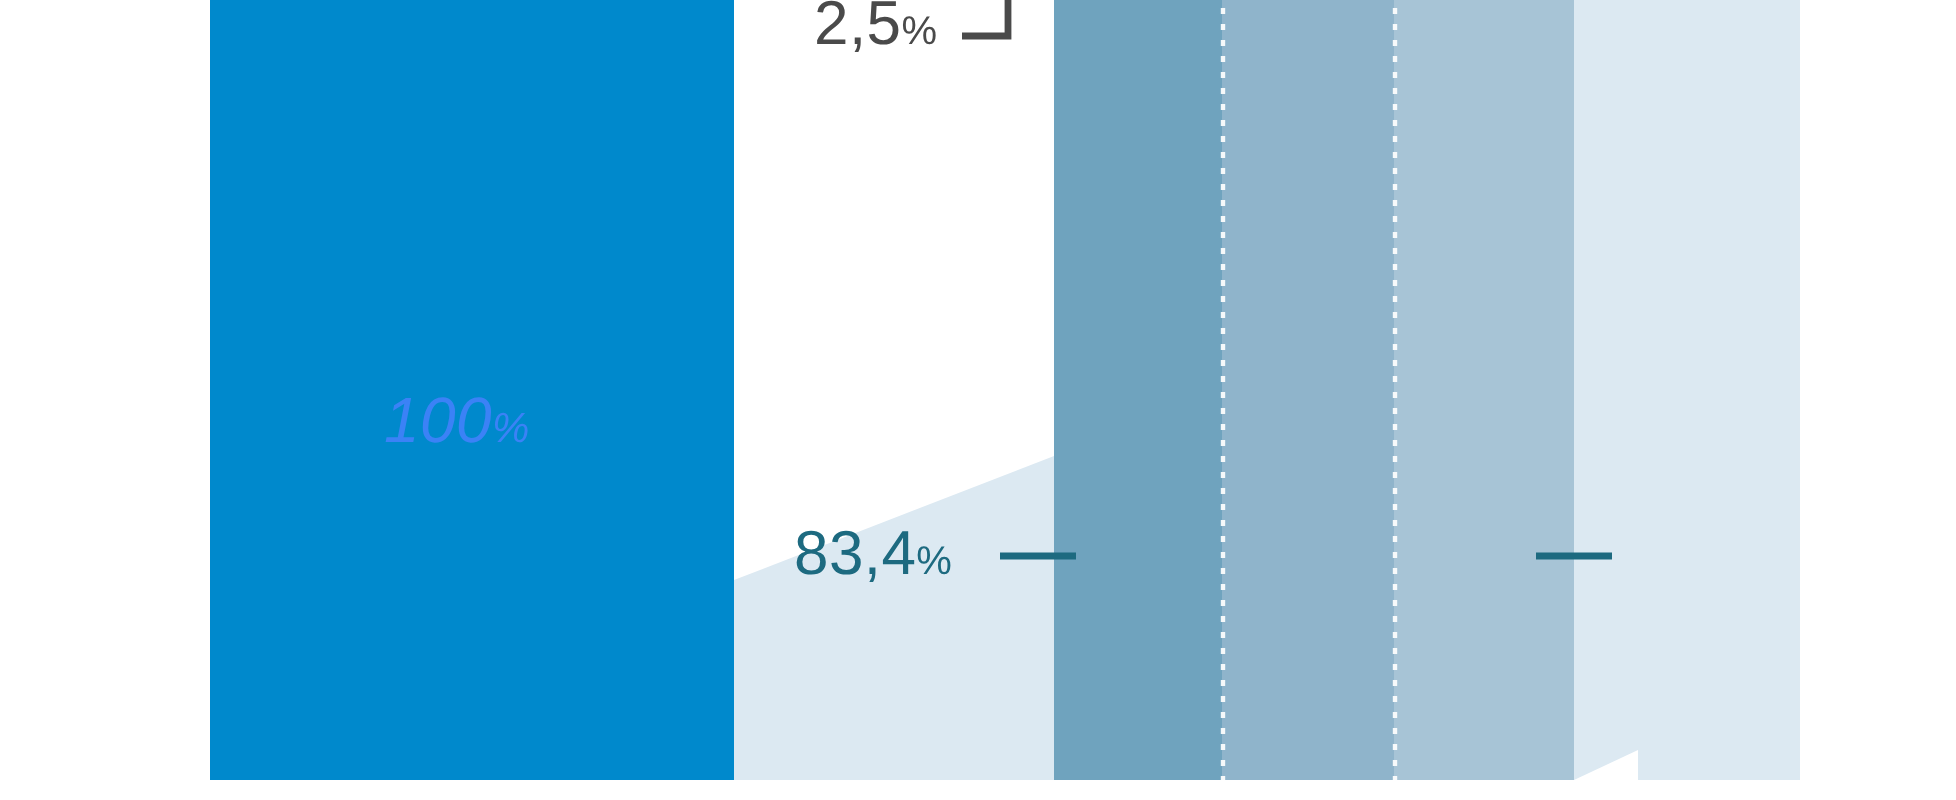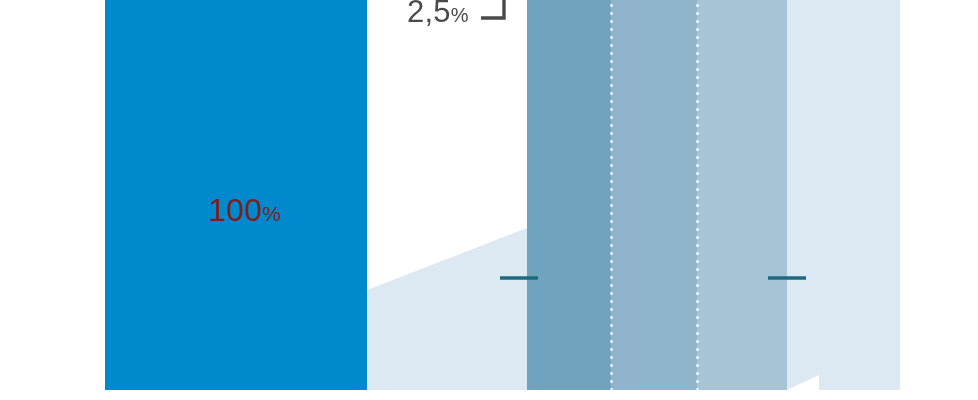--- a/index.html
+++ b/index.html
@@ -21,21 +21,21 @@
   
   .val-label{
     position:absolute;
     white-space:nowrap;
     line-height:1;
     font-weight:400;
   }
   .val-label .num{font-size:31px;letter-spacing:0.2px;}
   .val-label .pct{font-size:20px;letter-spacing:0px;}
 
-  #label-100   {left:208px; top:194px; color:#7f1d1d;}
+  #label-100   {left:192px; top:194px; color:#3b82f6;font-style:italic;}
   #label-100 .num{font-size:32px;}
   #label-100 .pct{font-size:21px;}
 
   #label-25    {left:407px; top:-4px;  color:#4a4a4a;}
   #label-25 .num{font-size:31px;}
   #label-25 .pct{font-size:20px;}
 
   #label-834   {left:397px; top:261px; color:#1d6a80;}
   #label-834 .num{font-size:31px;}
   #label-834 .pct{font-size:20px;}
@@ -72,15 +72,18 @@
   </svg>
 
   <div class="val-label" id="label-100">
     <span class="num">100</span><span class="pct">%</span>
   </div>
 
   <div class="val-label" id="label-25">
     <span class="num">2,5</span><span class="pct">%</span>
   </div>
 
+  <div class="val-label" id="label-834">
+    <span class="num">83,4</span><span class="pct">%</span>
+  </div>
 
 
 </div>
 
 </body></html>

